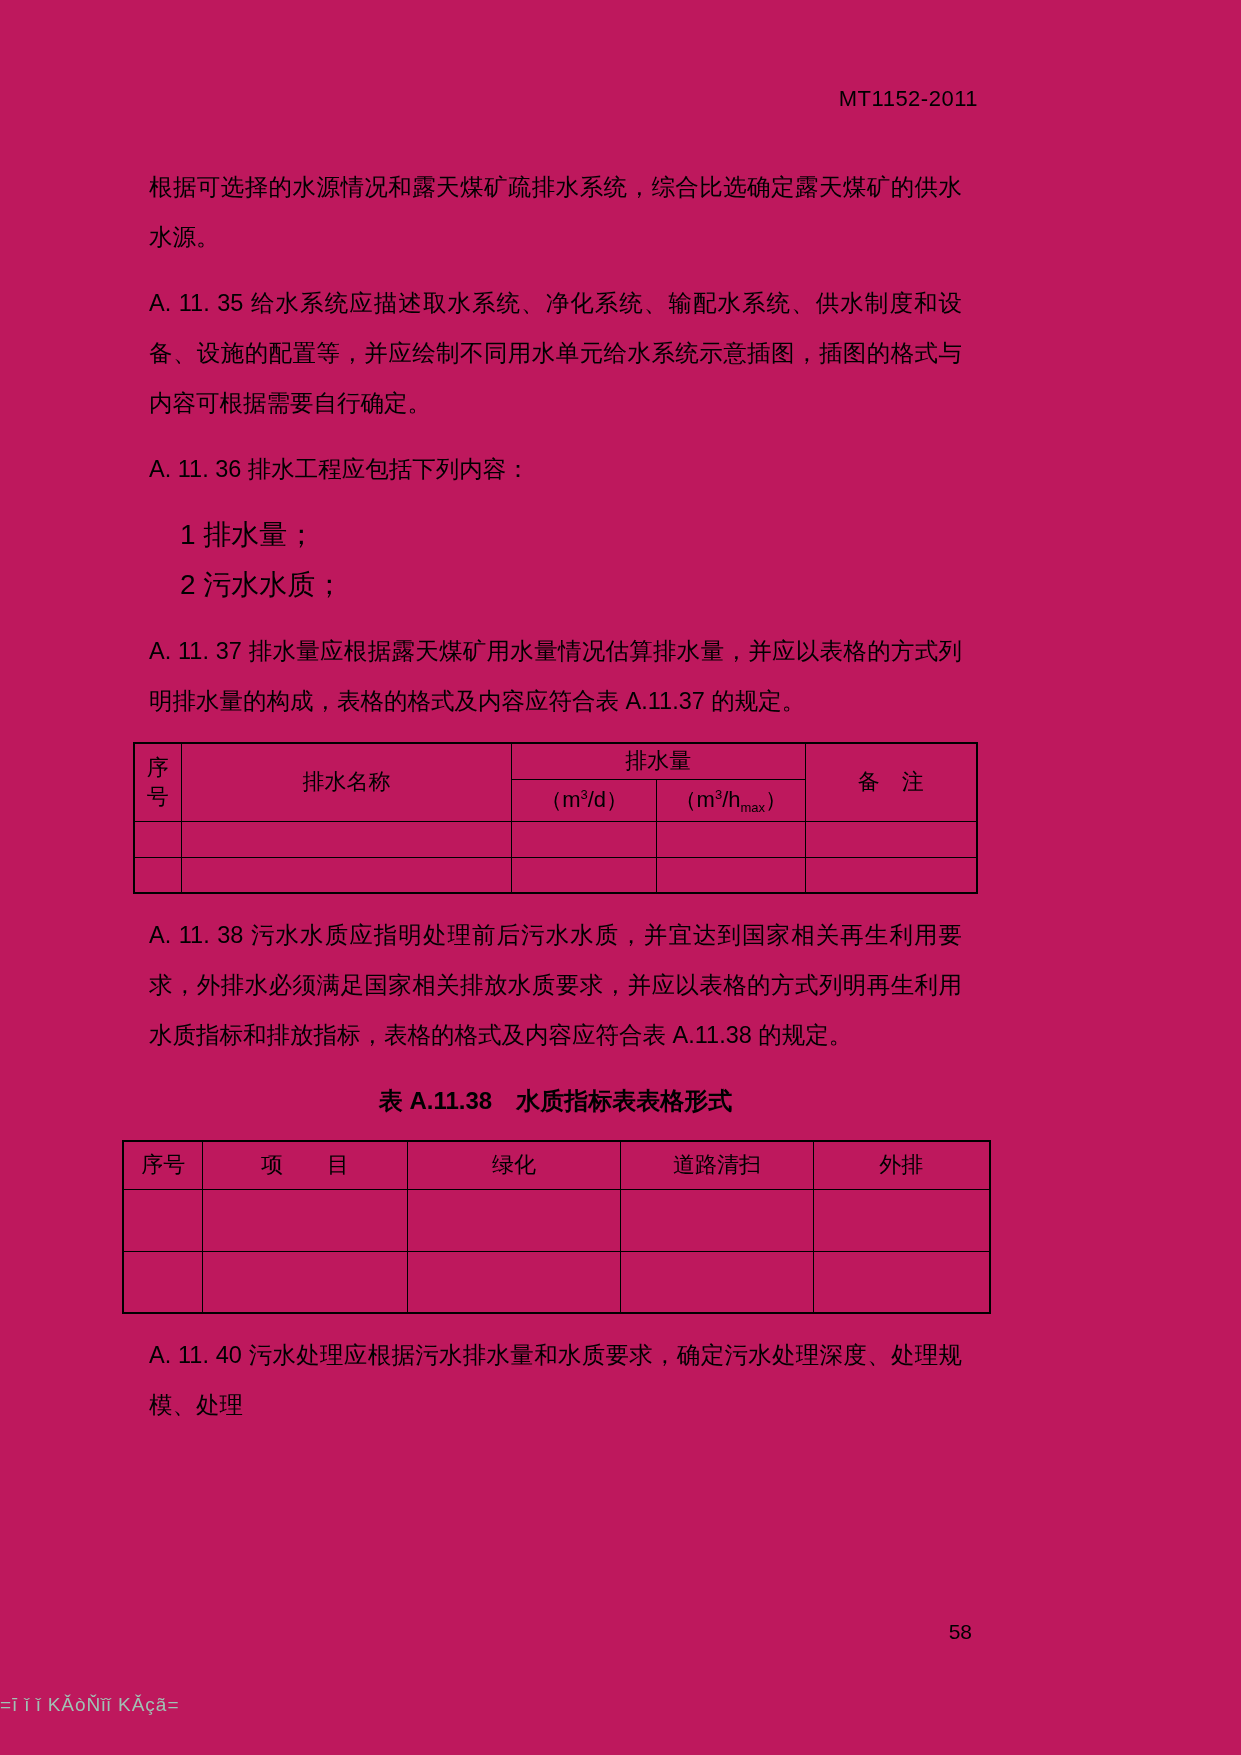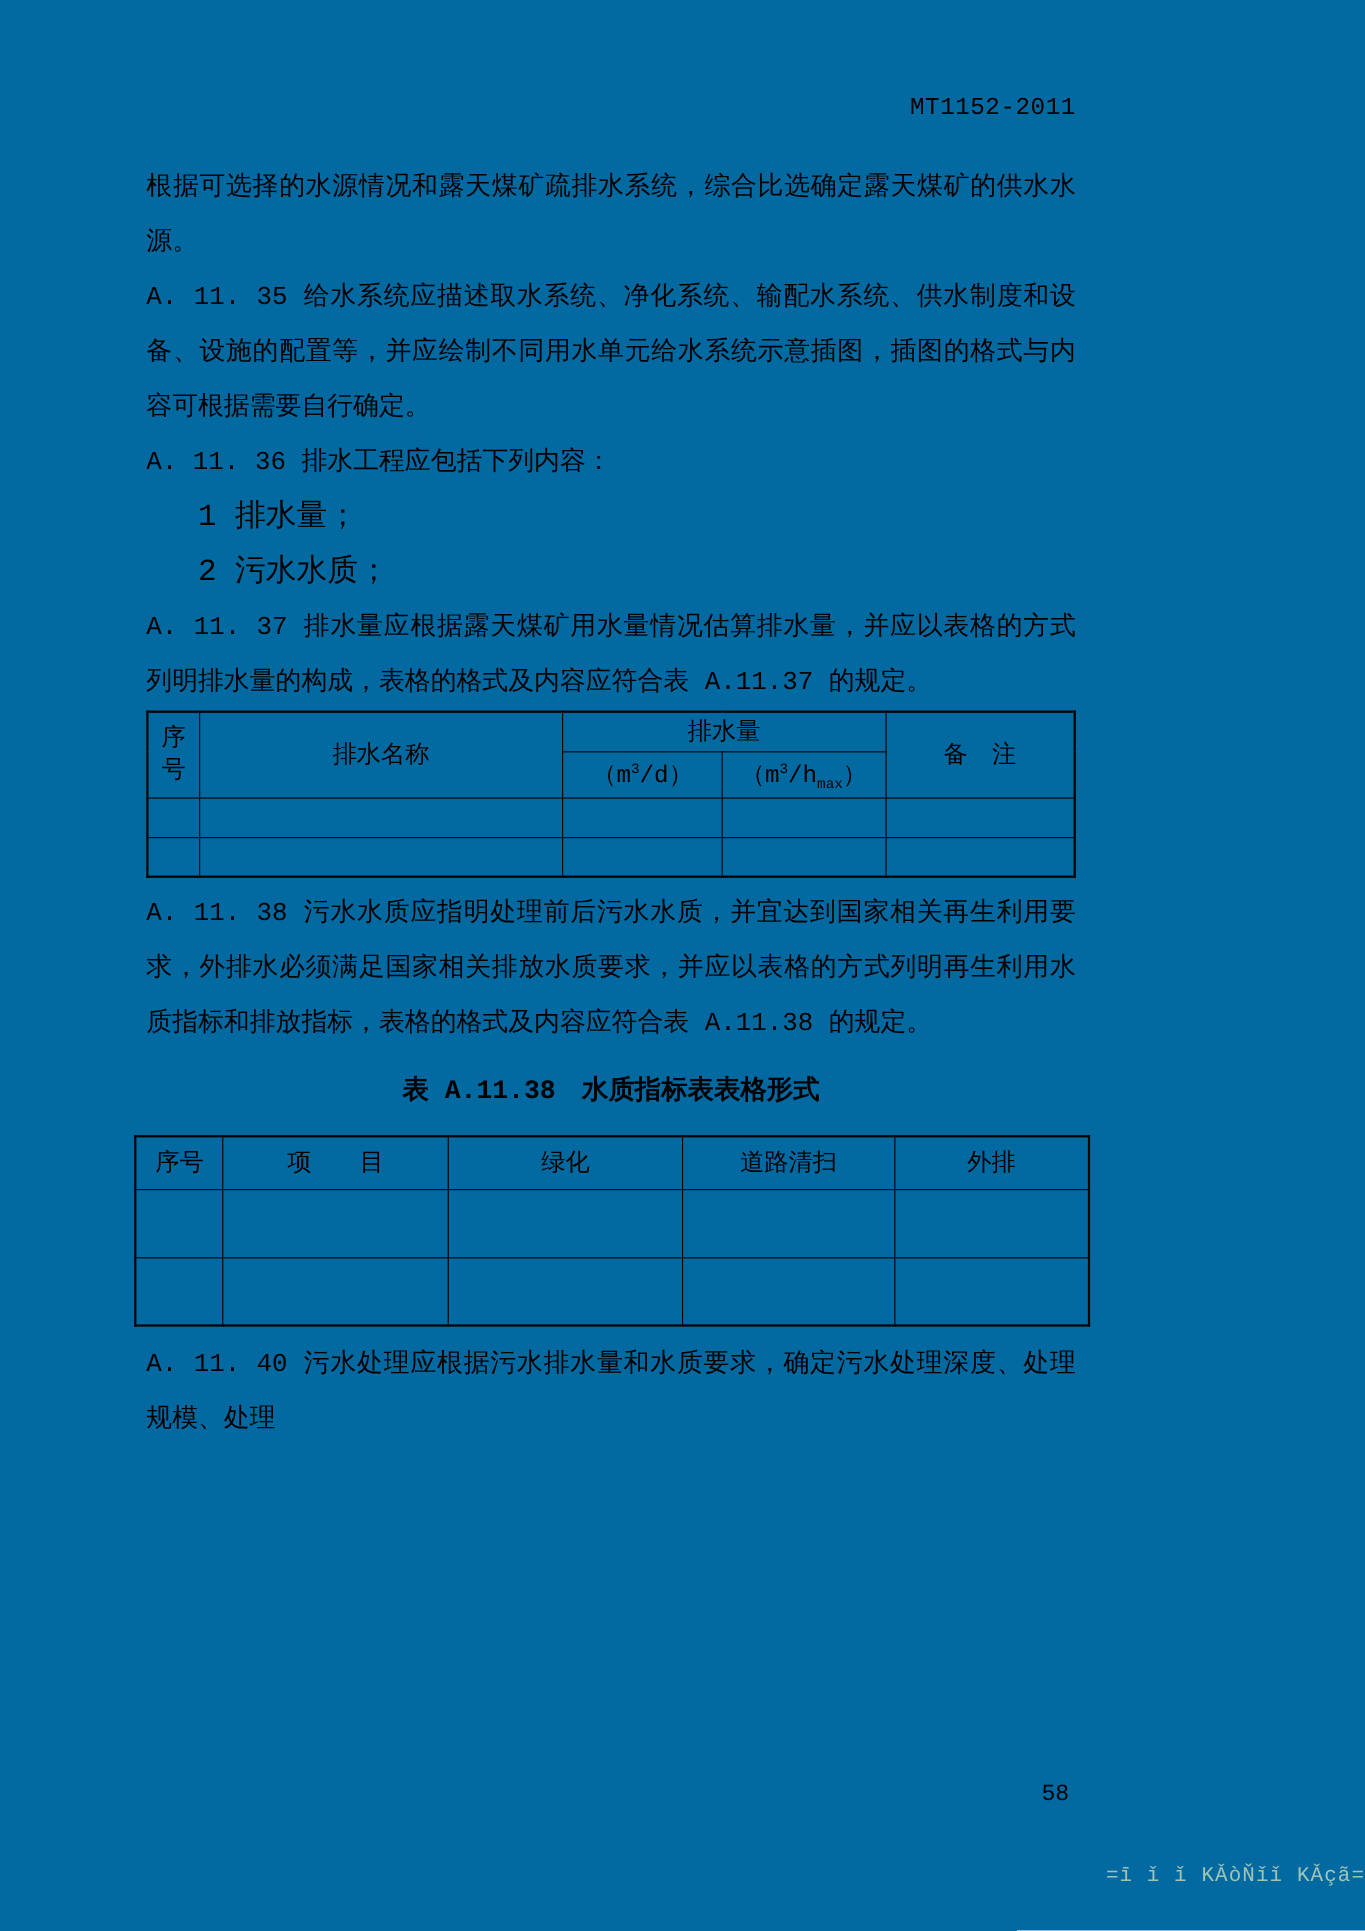--- a/index.html
+++ b/index.html
@@ -1,40 +1,40 @@
 <!DOCTYPE html>
 <html><head>
 <meta charset="utf-8">
 <style>
   * { box-sizing: border-box; }
   html, body { margin: 0; padding: 0; background: #ffffff; }
   .page {
     position: relative;
     width: 1241px;
     height: 1755px;
-    background: #0369a1;
-    font-family: Liberation Mono, monospace;
+    background: #be185d;
+    font-family: Liberation Sans, sans-serif;
     color: #000000;
     overflow: hidden;
   }
   .doc-code {
     position: absolute;
     top: 86px;
     right: 263px;
     font-size: 22px;
     letter-spacing: 0.5px;
   }
   .content {
     position: absolute;
     left: 133px;
     top: 146px;
     width: 845px;
   }
   p.body-text {
-    margin: 0;
+    margin: 16px;
     font-size: 23.5px;
     line-height: 50px;
     text-align: justify;
   }
   p.list-item {
     margin: 0;
     padding-left: 47px;
     font-size: 28px;
     line-height: 50px;
     text-align: left;
@@ -78,21 +78,21 @@
     position: absolute;
     top: 1620px;
     right: 269px;
     font-size: 21px;
   }
   .watermark {
     position: absolute;
     top: 1694px;
     left: 0;
     width: 100%;
-    text-align: right;
+    text-align: left;
     color: #9fc3b4;
     font-size: 19px;
     letter-spacing: 1px;
   }
 </style>
 </head>
 <body>
 
 <div class="page">
 

